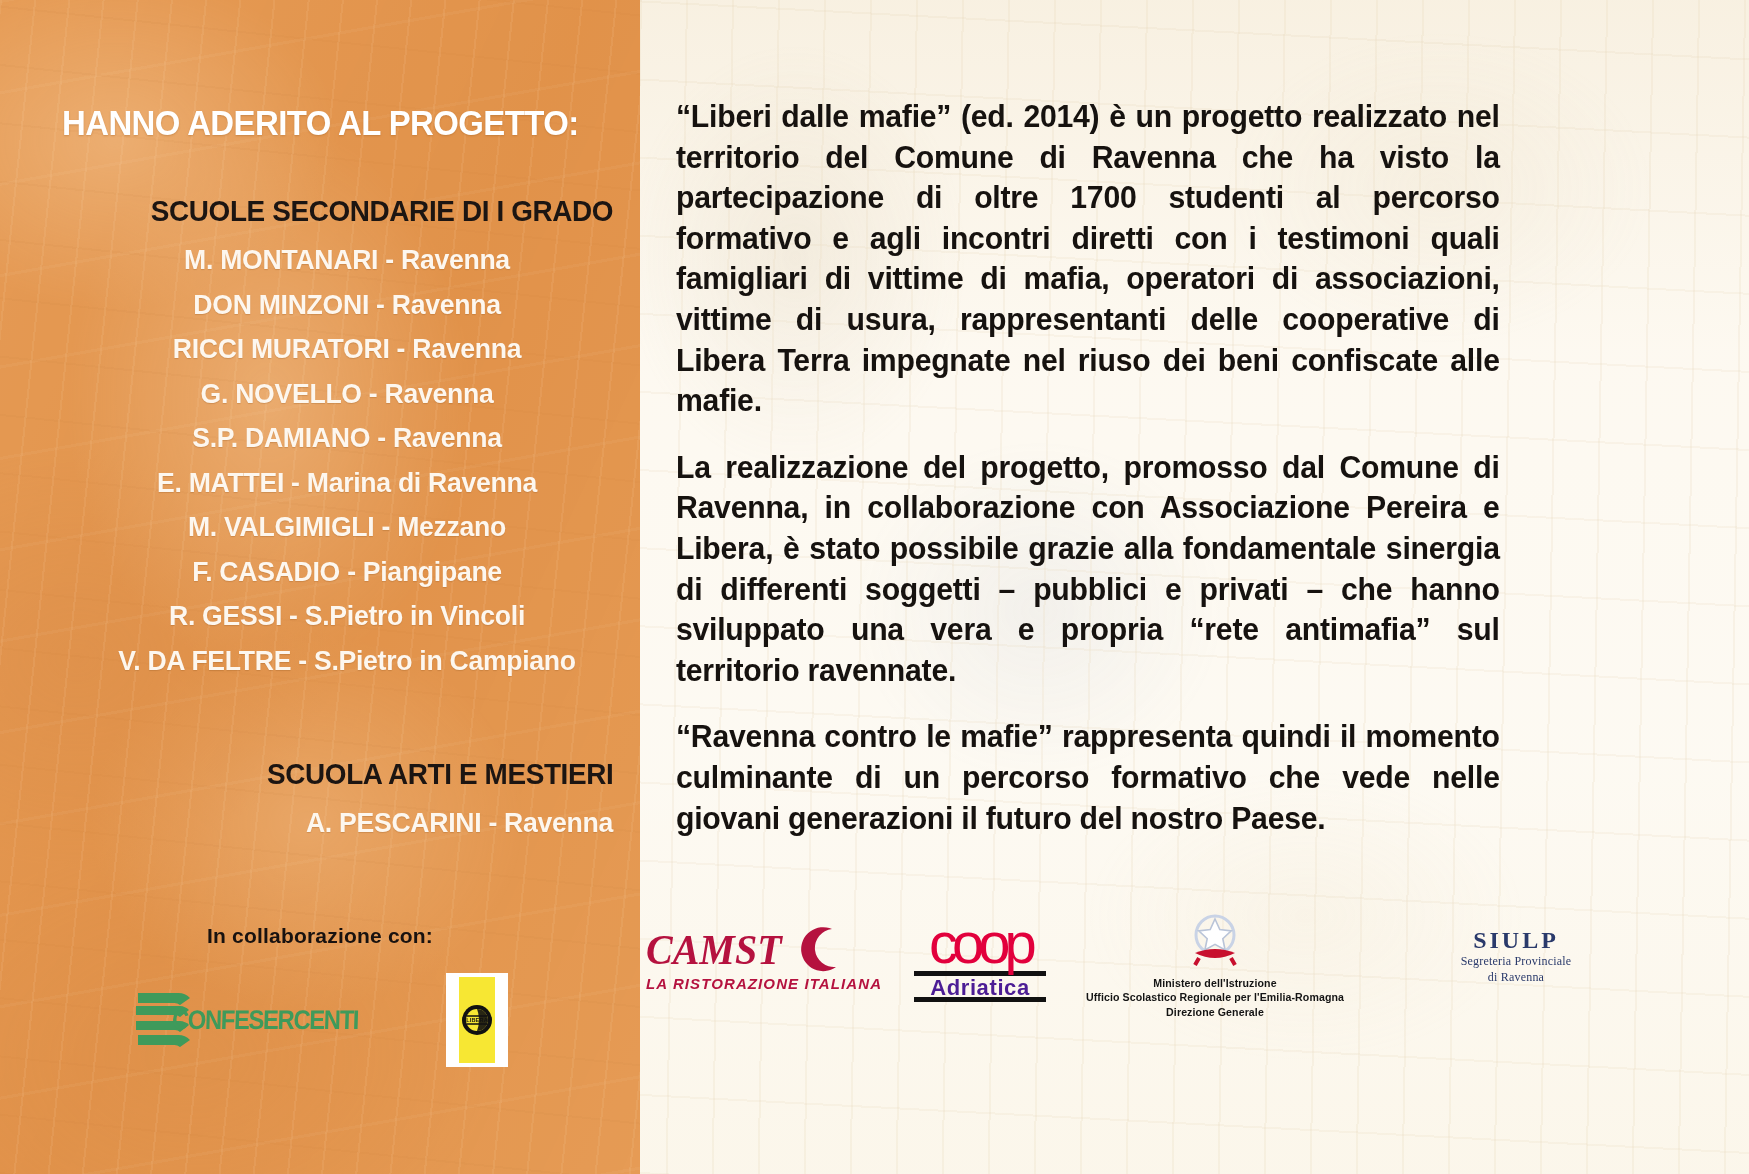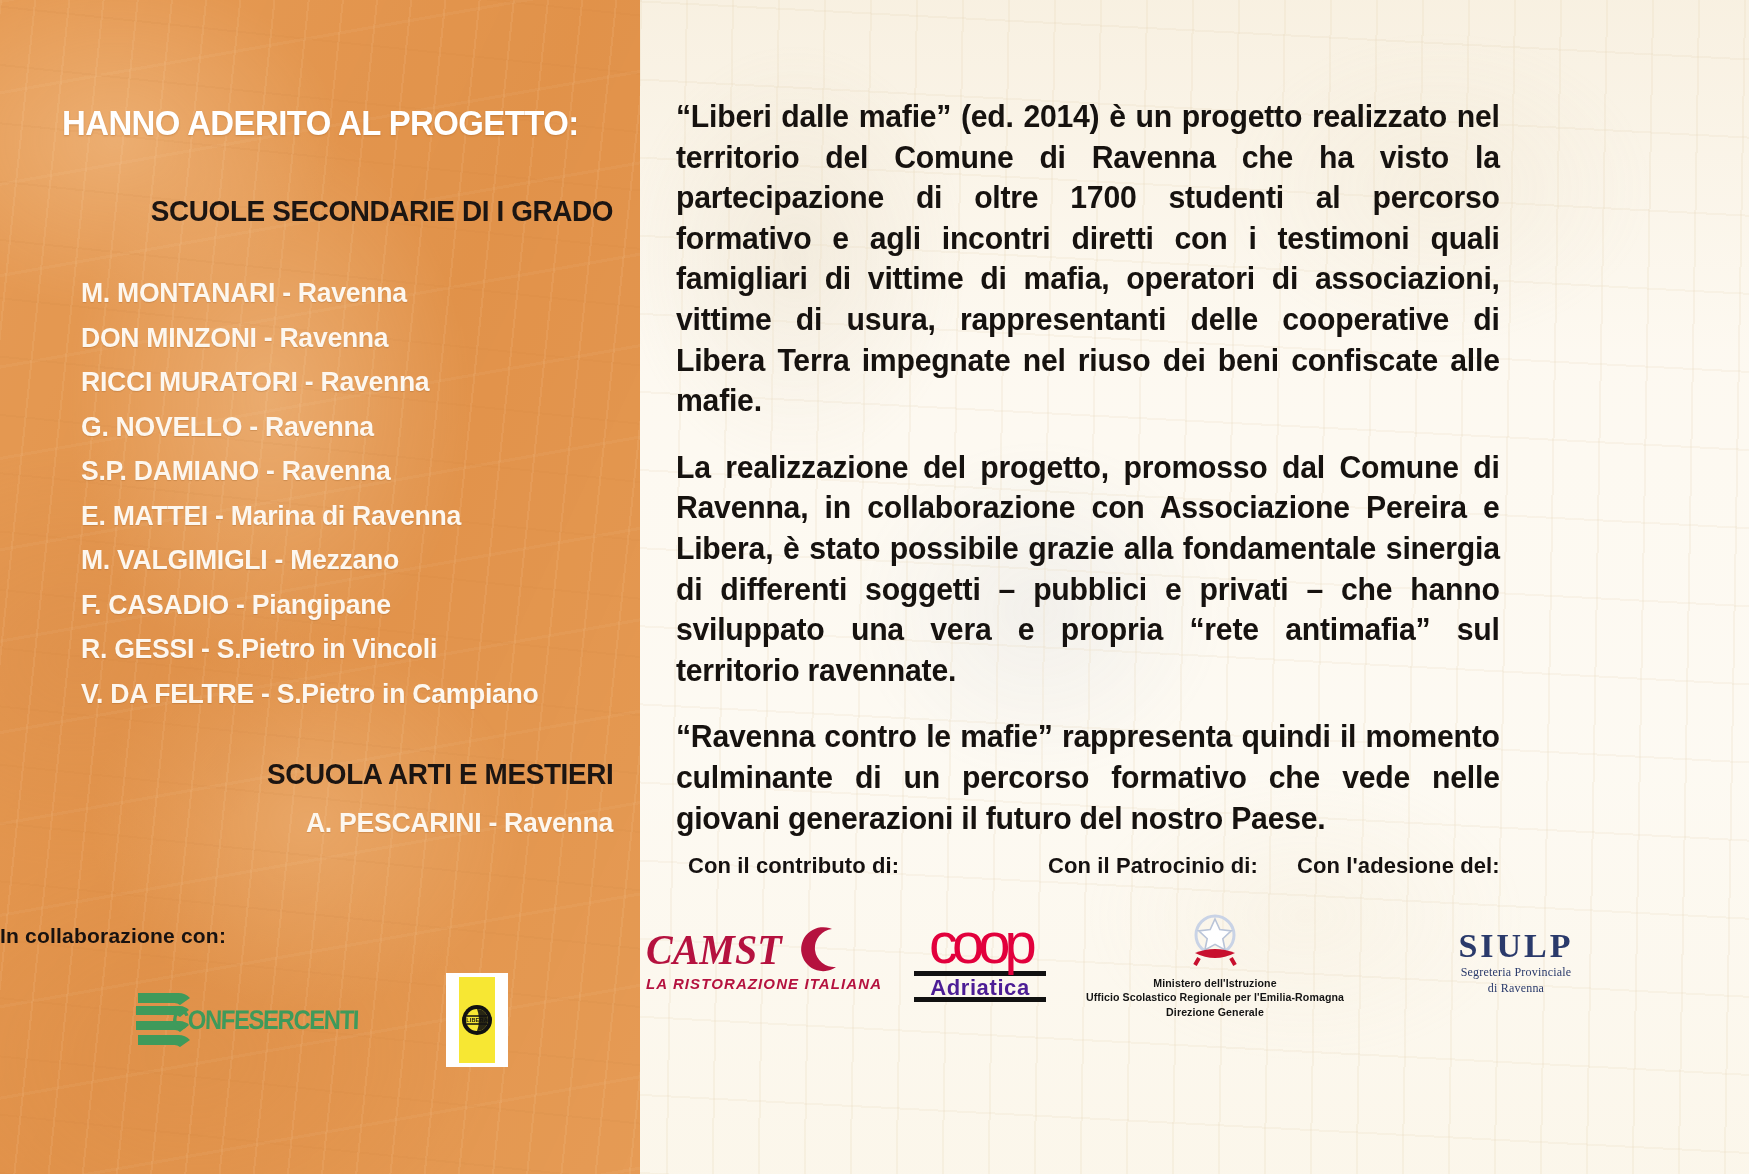--- a/index.html
+++ b/index.html
@@ -77,22 +77,21 @@
     white-space: nowrap;
   }
   #sh-1 { top: 194px; }
   #sh-2 { top: 757px; }
 
   .school-list {
     position: absolute;
     right: 27px;
     top: 238px;
     width: 560px;
-    text-align: left;
-    margin-top: 33px;
+    text-align: center;
   }
   .school-item {
     font-size: 28px;
     font-weight: bold;
     color: #fdf7ef;
     letter-spacing: -0.3px;
     line-height: 44.5px;
     transform: scaleX(.95);
     transform-origin: right center;
     white-space: nowrap;
@@ -104,20 +103,21 @@
     right: 27px;
     top: 801px;
     width: 560px;
     text-align: right;
   }
 
   .collab-label {
     position: absolute;
     left: 0; right: 0;
     top: 924px;
+    text-align: center;
     font-size: 21px;
     font-weight: bold;
     color: #181210;
     letter-spacing: .2px;
   }
   .collab-logos {
     position: absolute;
     left: 0; right: 0;
     top: 960px;
     height: 120px;
@@ -325,21 +325,21 @@
     color: #141414;
     line-height: 12.4px;
     letter-spacing: .1px;
     white-space: nowrap;
   }
 
   
   #logo-siulp { left: 726px; top: 20px; width: 300px; text-align: center; }
   .siulp-word {
     font-family: "Liberation Serif", serif;
-    font-size: 34px;
+    font-size: 24px;
     font-weight: bold;
     color: #2a3a6b;
     letter-spacing: 3px;
   }
   .siulp-sub {
     font-family: "Liberation Serif", serif;
     font-size: 12px;
     color: #2a3a6b;
     line-height: 15.5px;
     letter-spacing: .2px;
@@ -419,25 +419,20 @@
     <div class="right-content">
 
       <div class="body-text">
         <p class="para">“Liberi dalle mafie” (ed. 2014) è un progetto realizzato nel territorio del Comune di Ravenna che ha visto la partecipazione di oltre 1700 studenti al percorso formativo e agli incontri diretti con i testimoni quali famigliari di vittime di mafia, operatori di associazioni, vittime di usura, rappresentanti delle cooperative di Libera Terra impegnate nel riuso dei beni confiscate alle mafie.</p>
         <p class="para">La realizzazione del progetto, promosso dal Comune di Ravenna, in collaborazione con Associazione Pereira e Libera, è stato possibile grazie alla fondamentale sinergia di differenti soggetti – pubblici e privati – che hanno sviluppato una vera e propria “rete antimafia” sul territorio ravennate.</p>
         <p class="para">“Ravenna contro le mafie” rappresenta quindi il momento culminante di un percorso formativo che vede nelle giovani generazioni il futuro del nostro Paese.</p>
       </div>
 
       <div class="footer">
 
-        <div class="f-labels">
-          <div class="f-label" id="fl-1">Con il contributo di:</div>
-          <div class="f-label" id="fl-2">Con il Patrocinio di:</div>
-          <div class="f-label" id="fl-3">Con l'adesione del:</div>
-        </div>
 
         <div class="f-logos">
 
           <div class="f-logo" id="logo-camst">
             <div class="camst-row">
               <div class="camst-word">CAMST</div>
               <svg class="camst-moon" viewBox="0 0 50 48">
                 <path d="M40 4 a22 22 0 1 0 4 38 a17 17 0 1 1 -4 -38 z" fill="#b5123f"></path>
               </svg>
             </div>

